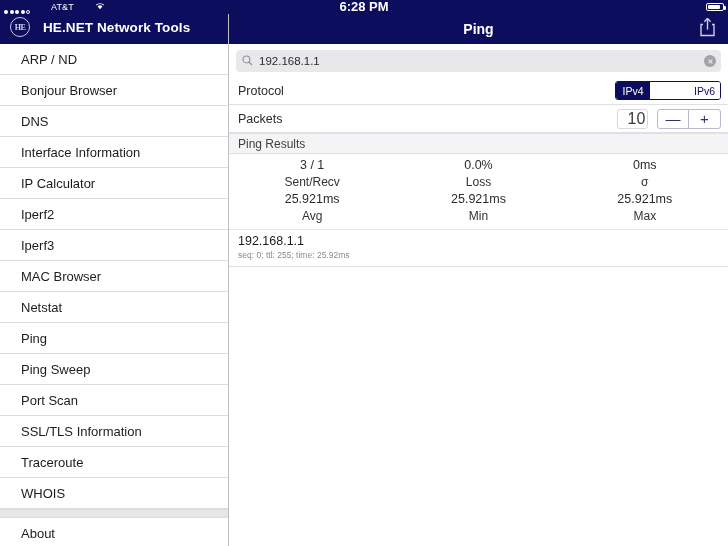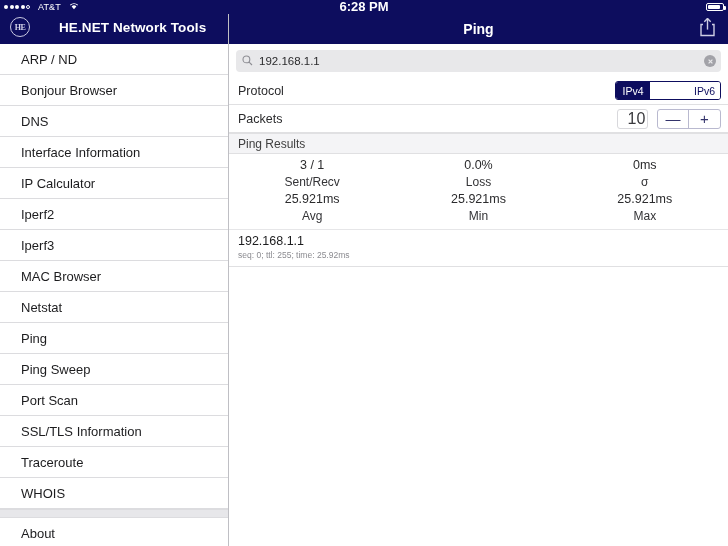--- a/index.html
+++ b/index.html
@@ -10,21 +10,21 @@
     overflow: hidden;
   }
   #app { position: relative; width: 728px; height: 546px; display: flex; }
 
   
   .statusbar {
     position: absolute; top: 0; left: 0; width: 728px; height: 14px;
     background: #0d0d5e; color: #ffffff; z-index: 30;
     font-size: 9px; line-height: 14px;
   }
-  .sb-left { position: absolute; left: 4px; top: 0; display: flex; align-items: center; gap: 8px; height: 14px; }
+  .sb-left { position: absolute; left: 4px; top: 0; display: flex; align-items: flex-end; gap: 21px; height: 14px; }
   .dots { display: flex; gap: 1.5px; align-items: center; }
   .dot { width: 4px; height: 4px; border-radius: 50%; background: #ffffff; }
   .dot.hollow { background: transparent; border: 1px solid #ffffff; width: 4px; height: 4px; }
   .carrier { font-size: 9px; letter-spacing: .1px; }
   .wifi { display: inline-block; }
   .sb-center { position: absolute; left: 0; width: 728px; text-align: center; font-size: 13px; font-weight: bold; line-height: 14px; }
   .sb-right { position: absolute; right: 4px; top: 3px; display: flex; align-items: center; }
   .batt { width: 18px; height: 8px; border: 1px solid #fff; border-radius: 2px; position: relative; padding: 1px; }
   .batt::after { content: ""; position: absolute; right: -3px; top: 2px; width: 2px; height: 4px; background: #fff; border-radius: 0 1px 1px 0; }
   .batt i { display: block; height: 100%; width: 86%; background: #fff; border-radius: 1px; }
@@ -32,28 +32,28 @@
   
   .sidebar {
     width: 229px; height: 546px; background: #ffffff;
     border-right: 1px solid #bfbfc4; position: relative;
   }
   .sb-header {
     height: 44px; background: #0d0d5e; color: #fff;
     display: flex; align-items: flex-end; padding: 0 0 7px 10px; gap: 13px;
     padding-top: 14px; box-sizing: border-box; height: 44px;
   }
-  .sb-header-inner { display: flex; align-items: center; gap: 20px; }
+  .sb-header-inner { display: flex; align-items: center; gap: 13px; }
   .he-logo {
     width: 20px; height: 20px; border-radius: 50%;
     border: 1.5px solid #c9c9e2; display: flex; align-items: center; justify-content: center;
     flex: 0 0 auto;
   }
   .he-logo span { font-size: 8px; font-weight: bold; color: #d5d5ea; letter-spacing: -0.5px; font-family: "Liberation Serif", serif; }
-  .app-title { font-size: 13.5px; font-weight: bold; color: #ffffff; letter-spacing: .1px; margin-left: 9px; }
+  .app-title { font-size: 13.5px; font-weight: bold; color: #ffffff; letter-spacing: .1px; }
 
   .nav-list { height: 502px; overflow: hidden; }
   .nav-item {
     height: 31px; display: flex; align-items: center;
     padding-left: 21px; font-size: 13px; color: #1c1c1e;
     border-bottom: 1px solid #dcdcdf; background: #fff;
   }
   .nav-gap { height: 9px; background: #e7e7ea; border-bottom: 1px solid #dcdcdf; border-top: 1px solid #dcdcdf; }
 
   

